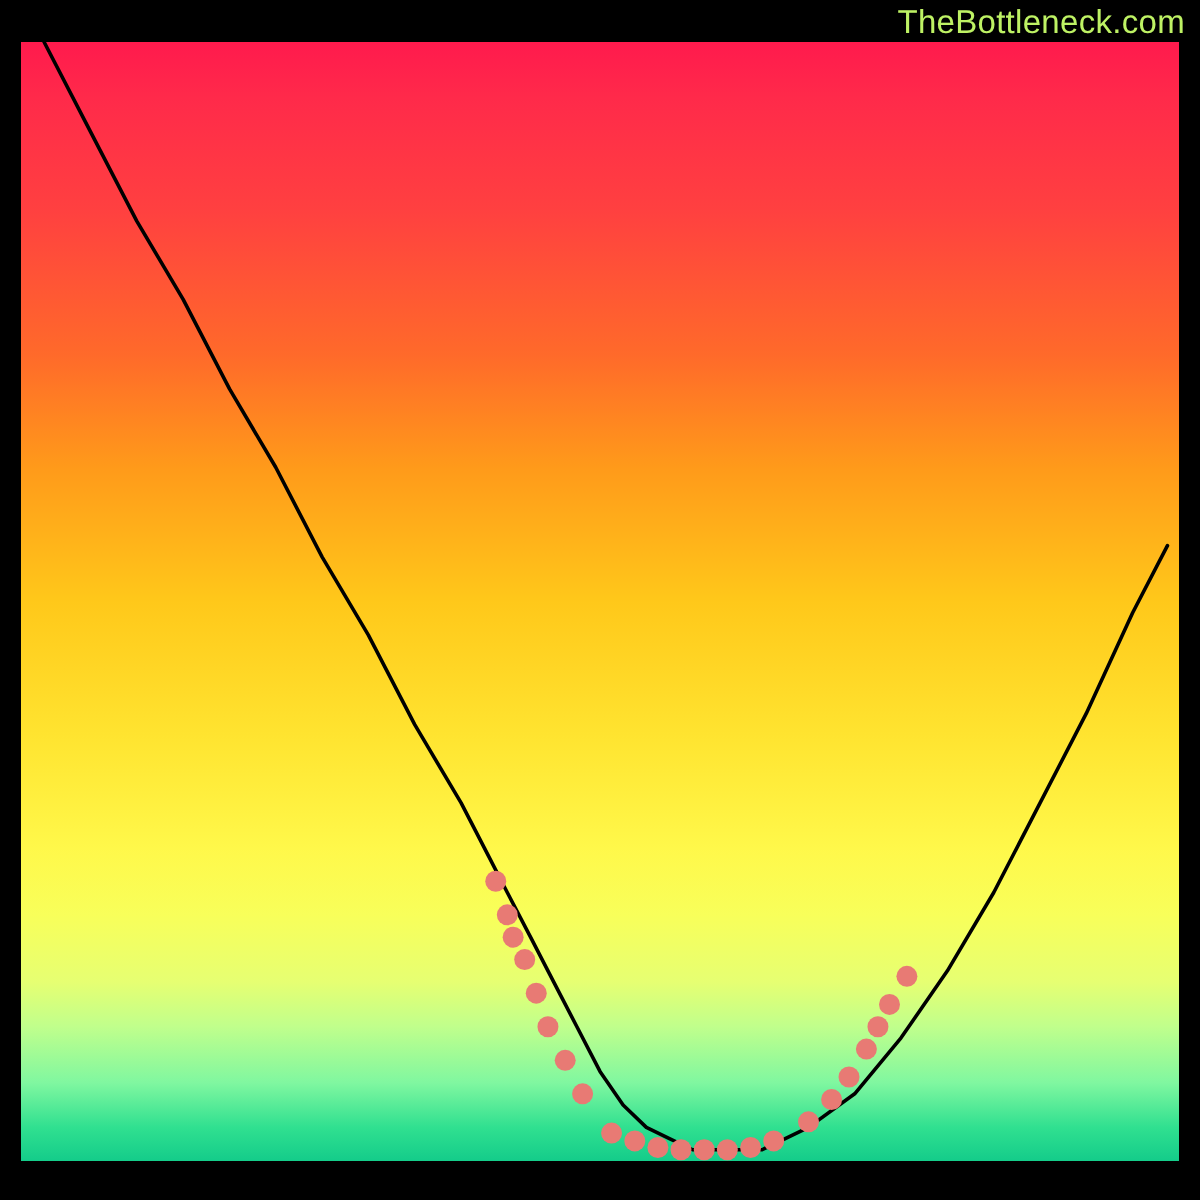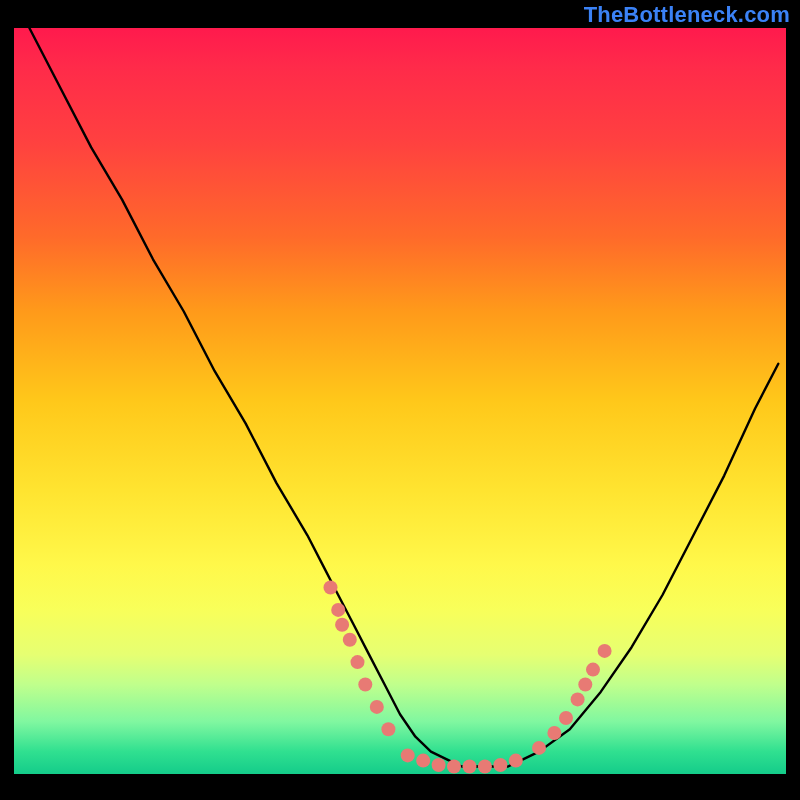--- a/index.html
+++ b/index.html
@@ -9,22 +9,22 @@
     width: 800px;
     height: 800px;
     background: #000;
   }
   .watermark {
     position: absolute;
     top: 2px;
     right: 10px;
     font-family: Arial, Helvetica, sans-serif;
     font-size: 22px;
-    font-weight: 700;
-    color: #3b82f6;
+    font-weight: 400;
+    color: #bef264;
     letter-spacing: 0.2px;
     z-index: 10;
   }
   .plot-area {
     position: absolute;
     left: 14px;
     top: 28px;
     width: 772px;
     height: 746px;
     background: linear-gradient(to bottom,

